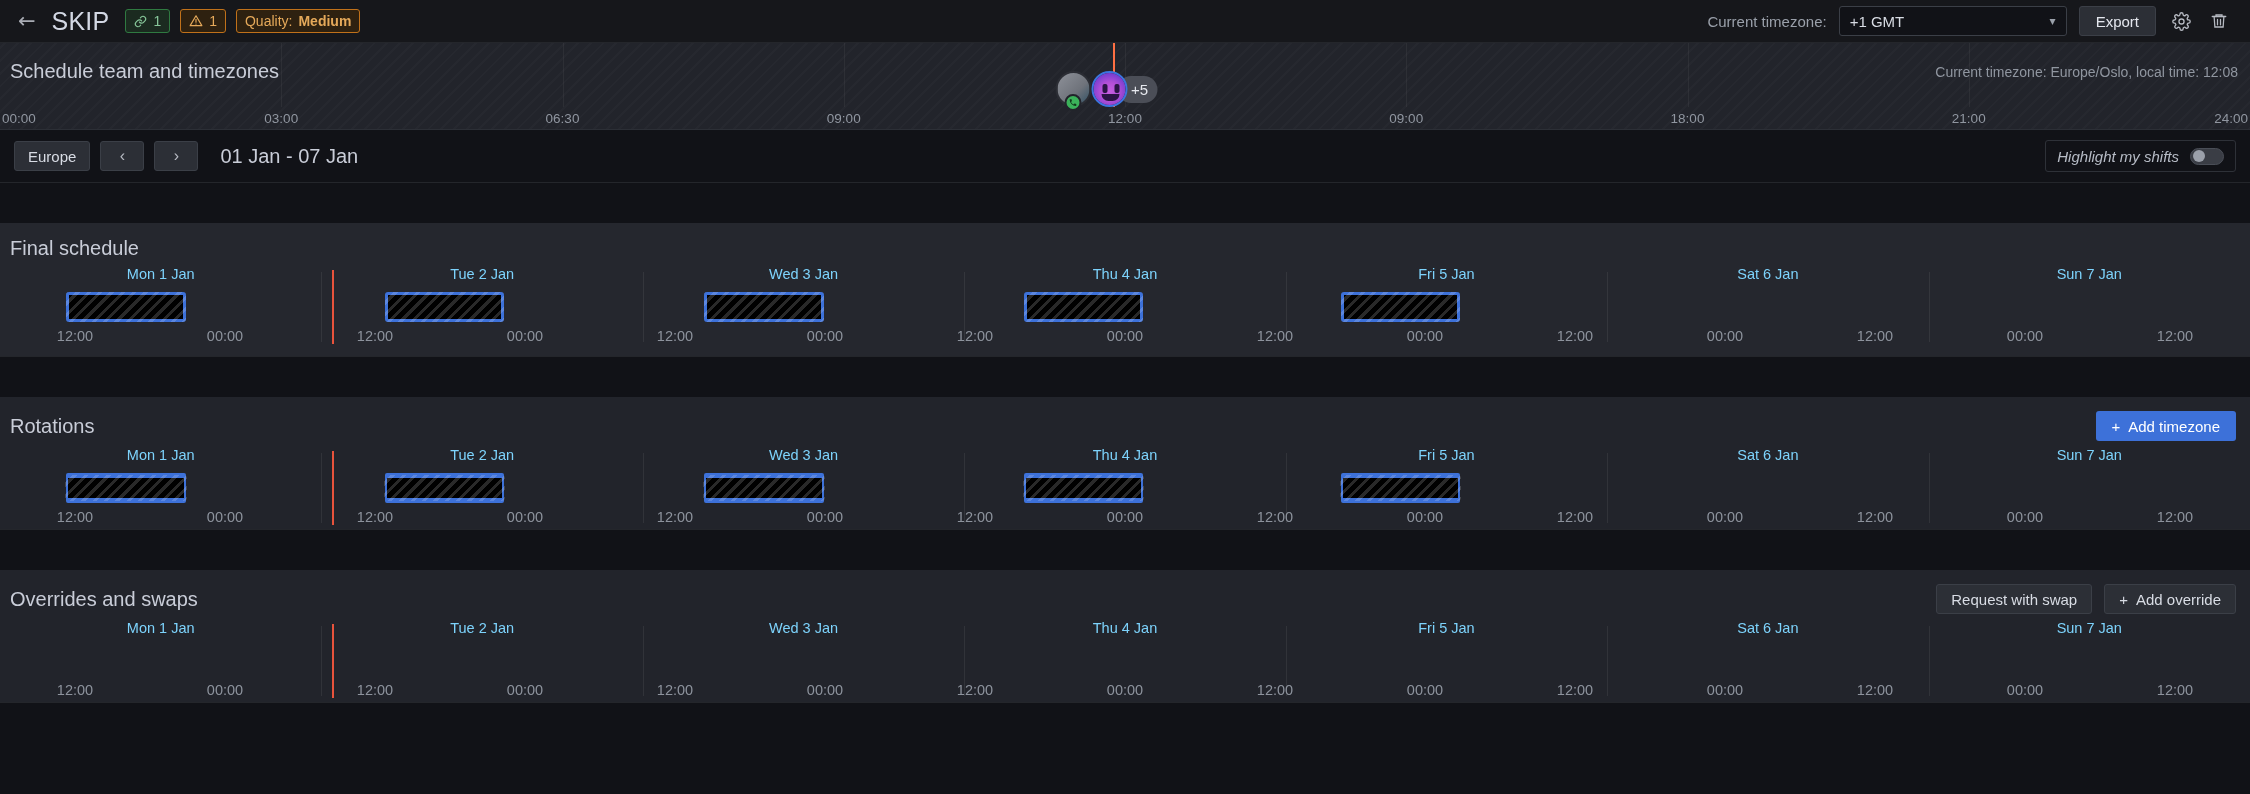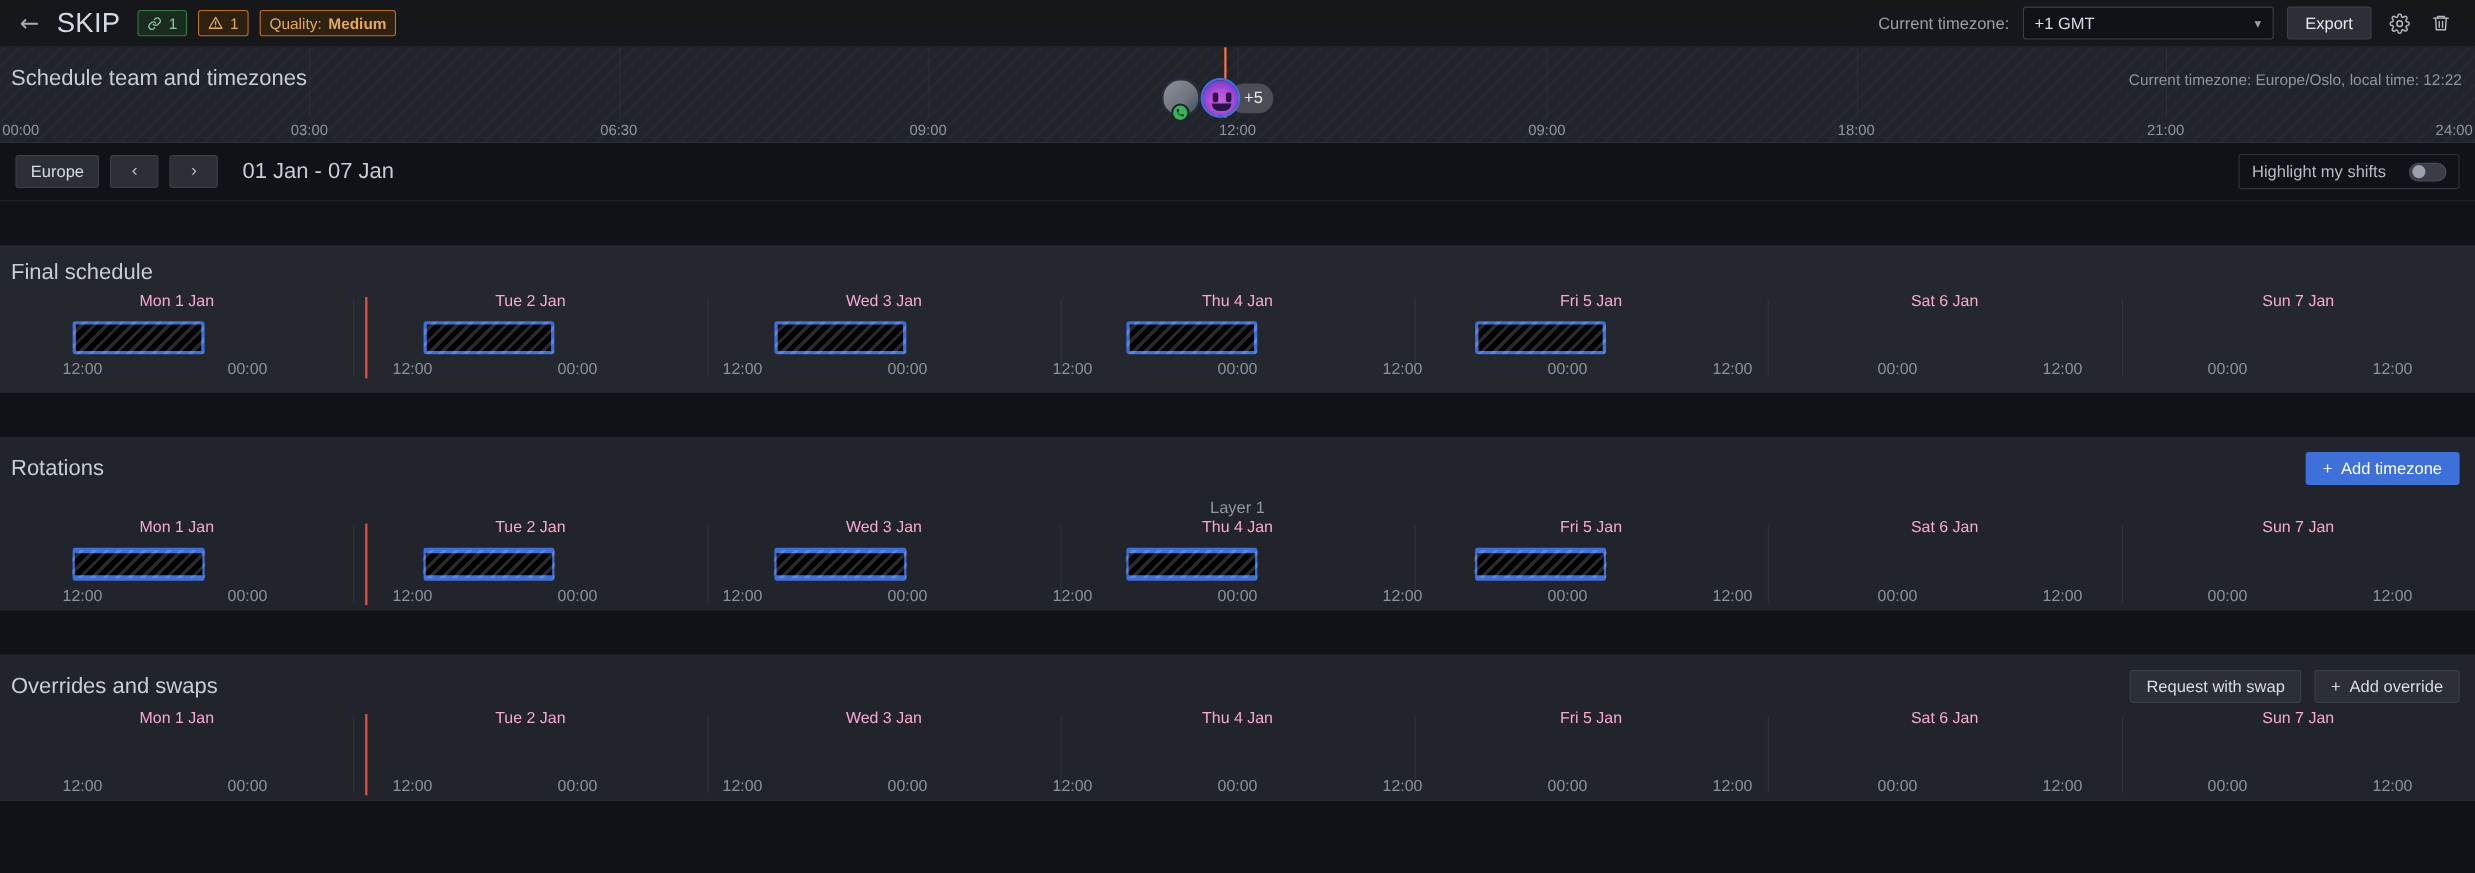--- a/index.html
+++ b/index.html
@@ -147,23 +147,23 @@
   .nav-btn {
     height: 30px; min-width: 40px; padding: 0 13px;
     background: #2c2f36; border: 1px solid #3b3f47; border-radius: 3px;
     color: #d8dce4; font-size: 15px; cursor: pointer;
     display: flex; align-items: center; justify-content: center;
     margin-right: 10px;
   }
   .nav-btn.arrow { font-size: 16px; color: #b6bac2; padding: 0; width: 44px; }
   .date-range { font-size: 20px; color: #c9cdd8; margin-left: 12px; }
   .highlight-toggle {
-    margin-left: auto; display: flex; align-items: center; gap: 21px;
+    margin-left: auto; display: flex; align-items: center; gap: 11px;
     height: 32px; padding: 0 11px;
-    border: 1px solid #2e3138; border-radius: 3px; cursor: pointer;
+    border: 1px solid #2e3138; border-radius: 3px; cursor: pointer; font-style: italic;
   }
   .highlight-toggle span { font-size: 15px; color: #b7bcc6; }
   .switch {
     width: 34px; height: 17px; border-radius: 9px;
     background: #3a3d45; border: 1px solid #4a4e57; position: relative;
   }
   .switch::after {
     content:''; position:absolute; left: 2px; top: 1.5px;
     width: 12px; height: 12px; border-radius: 50%; background: #9ba0aa;
   }
@@ -191,21 +191,21 @@
     background: #3d71d9; border: none;
     color: #fff; font-size: 15px; font-weight: 500; cursor: pointer;
     display:flex; align-items:center; gap: 8px;
   }
 
   
   .timeline { position: relative; width: 100%; }
   .day-labels, .hour-labels { position: relative; height: 20px; }
   .day-label {
     position: absolute; transform: translateX(-50%);
-    font-size: 14.5px; color: #f9a8d4; white-space: nowrap;
+    font-size: 14.5px; color: #7dd3fc; white-space: nowrap;
   }
   .hour-label {
     position: absolute; transform: translateX(-50%);
     font-size: 14.5px; color: #8d939d; white-space: nowrap;
   }
   .vgrid {
     position: absolute; top: 0; bottom: 0; width: 1px;
     background: rgba(255,255,255,0.07);
   }
   .redline {
@@ -296,21 +296,21 @@
           <path d="M8 6V4h8v2"></path>
         <path d="M5.5 6l1 14h11l1-14"></path>
         <path d="M10 10v7M14 10v7"></path>
       </svg>
     </div>
   </div>
 </div>
 
 <div class="tz-strip">
   <div class="tz-strip-title">Schedule team and timezones</div>
-  <div class="tz-strip-note">Current timezone: Europe/Oslo, local time: 12:22</div>
+  <div class="tz-strip-note">Current timezone: Europe/Oslo, local time: 12:08</div>
 
   <div id="tz-gridlines">
       <div class="tz-gridline" style="left: 12.5%;"></div>
       <div class="tz-gridline" style="left: 25%;"></div>
       <div class="tz-gridline" style="left: 37.5%;"></div>
       <div class="tz-gridline" style="left: 50%;"></div>
       <div class="tz-gridline" style="left: 62.5%;"></div>
       <div class="tz-gridline" style="left: 75%;"></div>
       <div class="tz-gridline" style="left: 87.5%;"></div>
     </div>
@@ -418,21 +418,20 @@
 <div class="section section-rotations">
   <div class="section-head">
     <div class="section-title">Rotations</div>
     <div class="section-actions">
       <div class="btn-primary">
         <span>+</span>
         <span>Add timezone</span>
       </div>
     </div>
   </div>
-  <div class="layer-title">Layer 1</div>
   <div class="timeline">
     <div class="day-labels" id="rot-days">
         <div class="day-label" style="left: 7.14286%;">Mon 1 Jan</div>
         <div class="day-label" style="left: 21.4286%;">Tue 2 Jan</div>
         <div class="day-label" style="left: 35.7143%;">Wed 3 Jan</div>
         <div class="day-label" style="left: 50%;">Thu 4 Jan</div>
         <div class="day-label" style="left: 64.2857%;">Fri 5 Jan</div>
         <div class="day-label" style="left: 78.5714%;">Sat 6 Jan</div>
         <div class="day-label" style="left: 92.8571%;">Sun 7 Jan</div>
       </div>

